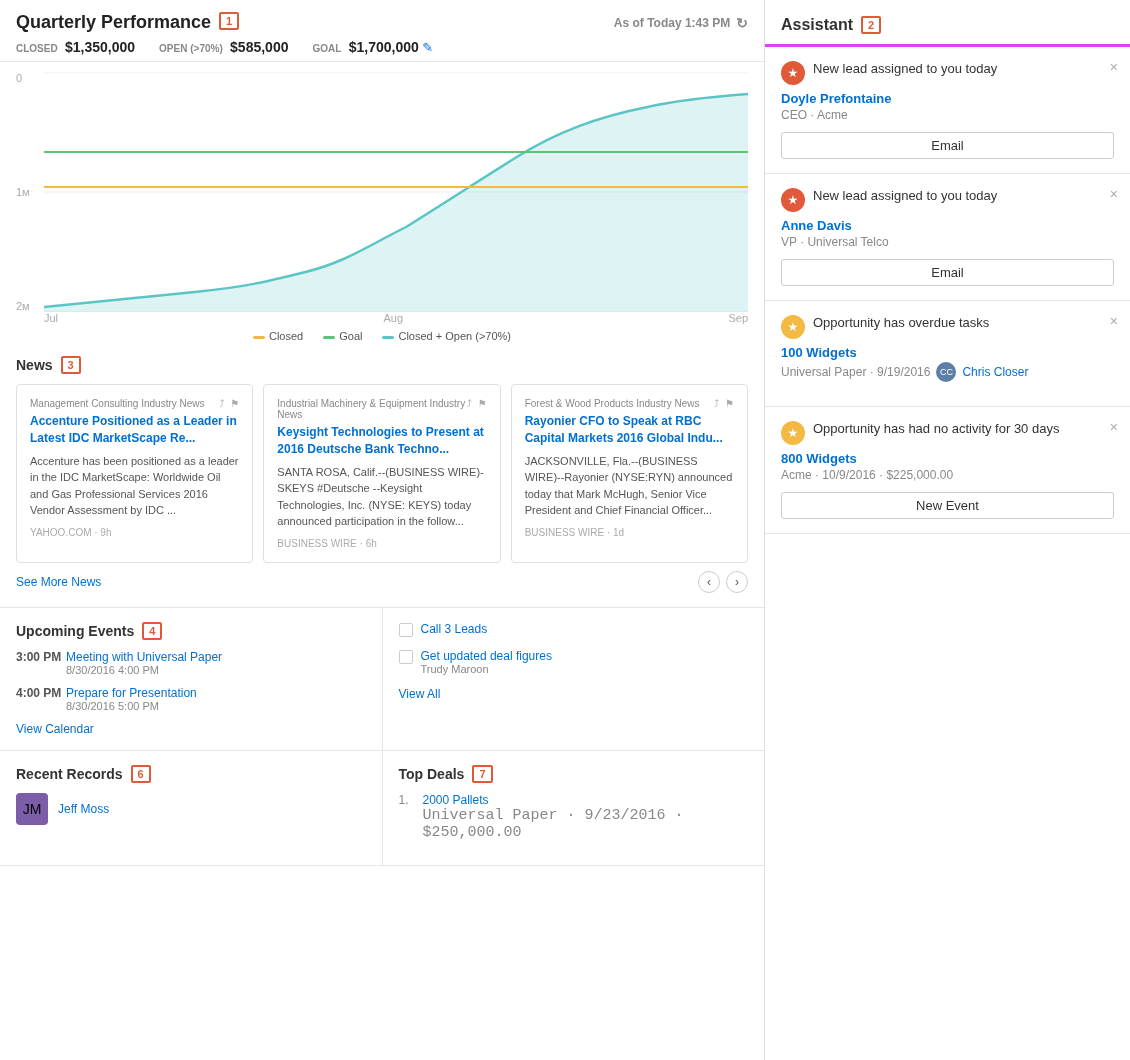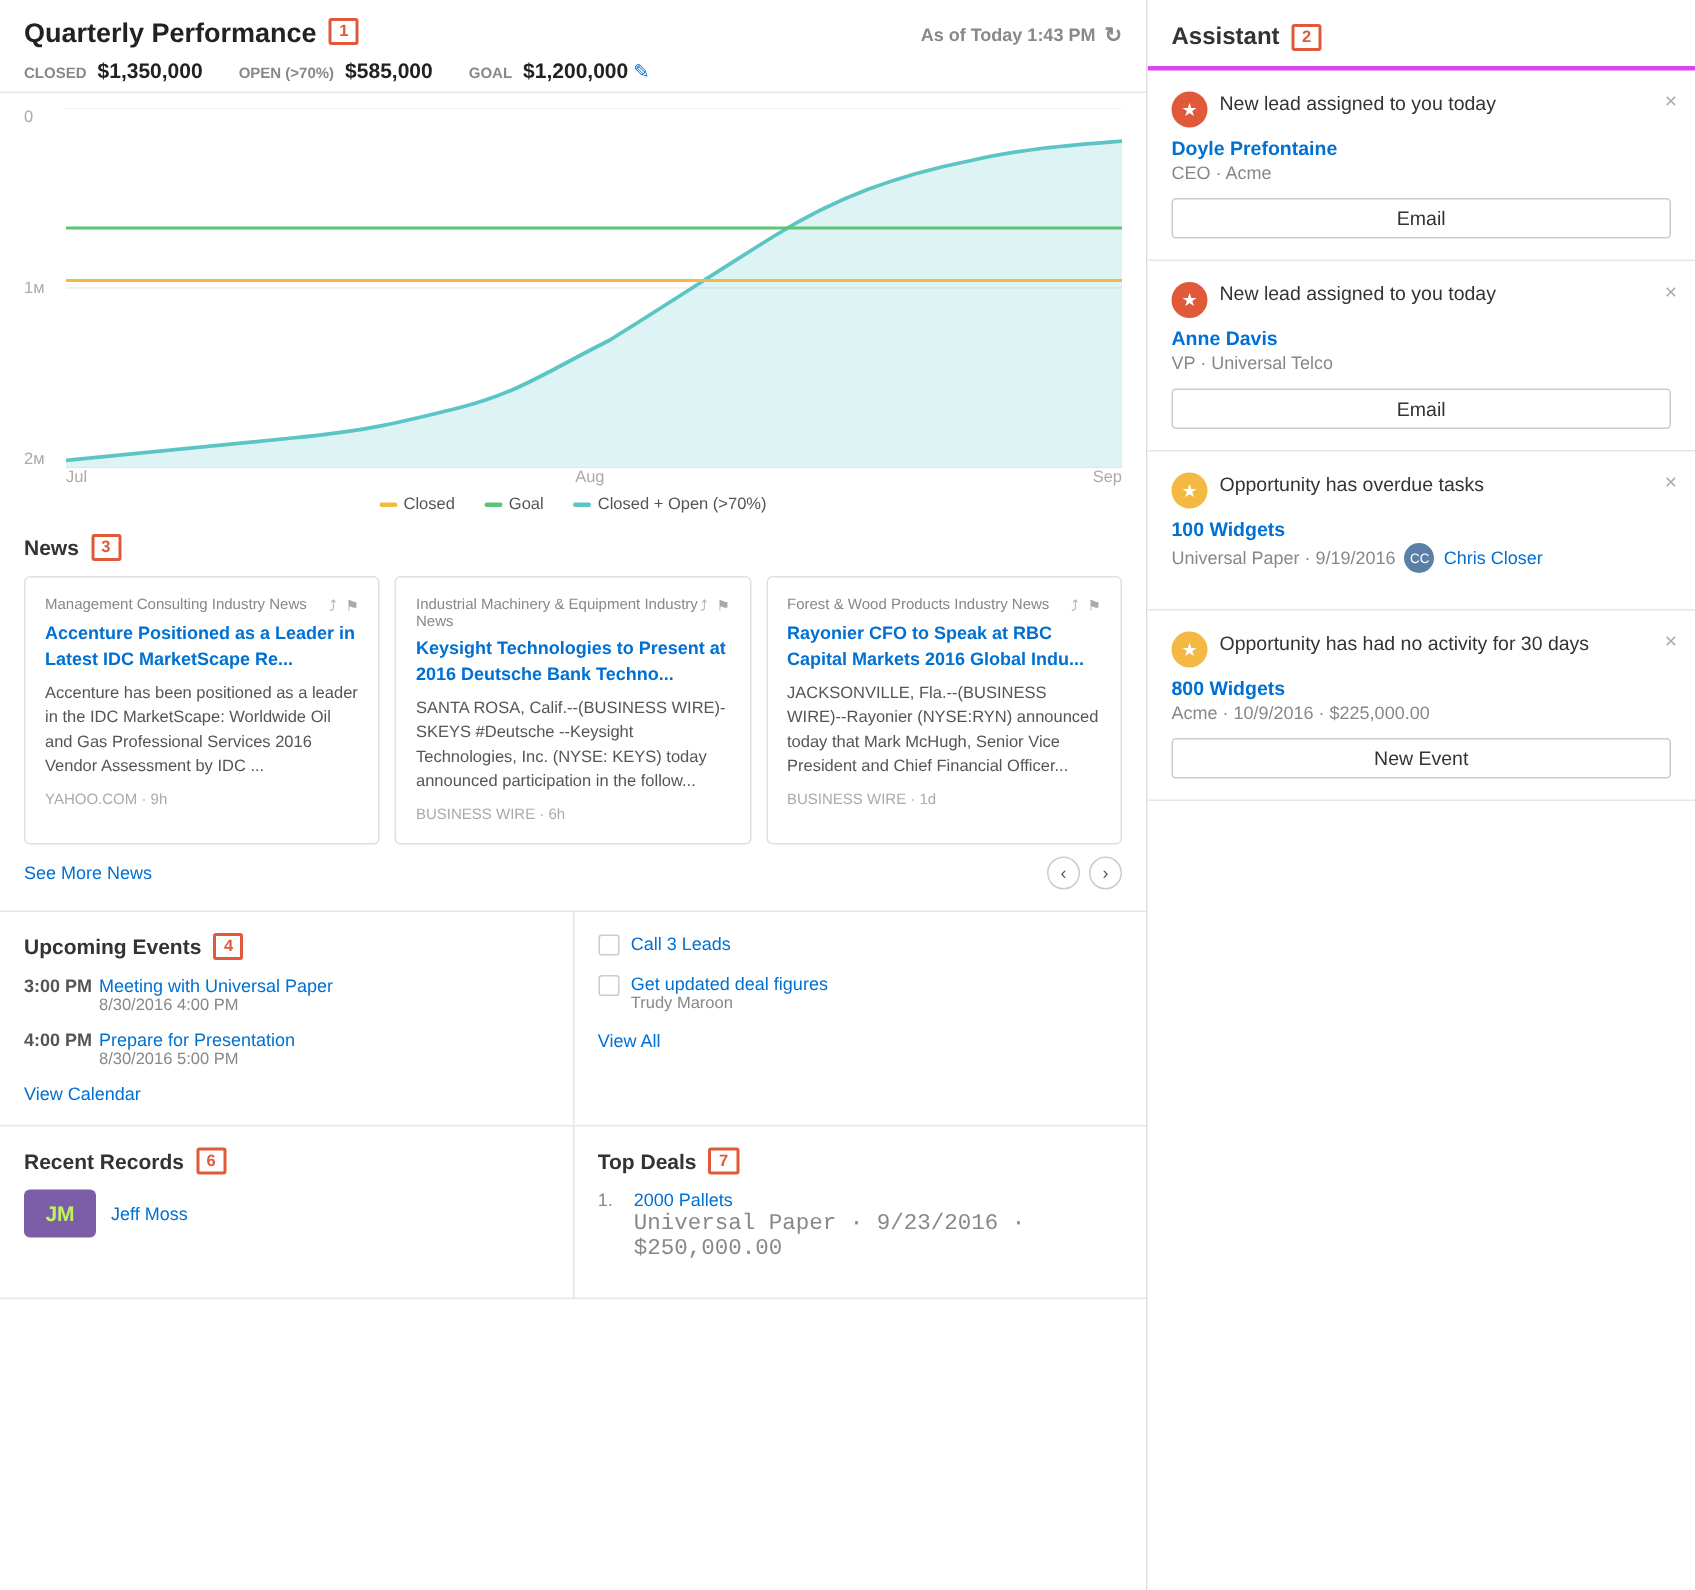--- a/index.html
+++ b/index.html
@@ -61,21 +61,21 @@
     .view-link { color: #0070d2; font-size: 12px; cursor: pointer; margin-top: 8px; display: block; }
 
     
     .task-item { display: flex; gap: 8px; margin-bottom: 12px; align-items: flex-start; }
     .task-checkbox { width: 14px; height: 14px; border: 1px solid #ccc; border-radius: 2px; margin-top: 1px; flex-shrink: 0; background: #fff; }
     .task-name { color: #0070d2; cursor: pointer; font-size: 12px; }
     .task-sub { color: #888; font-size: 11px; }
 
     
     .recent-item { display: flex; align-items: center; gap: 10px; margin-bottom: 8px; }
-    .avatar-icon { width: 48px; height: 32px; background: #7b5ea7; border-radius: 4px; display: flex; align-items: center; justify-content: center; color: #bef264; font-size: 14px; font-weight: 700; flex-shrink: 0; }
+    .avatar-icon { width: 32px; height: 32px; background: #7b5ea7; border-radius: 4px; display: flex; align-items: center; justify-content: center; color: #000000; font-size: 14px; font-weight: 400; flex-shrink: 0; }
     .recent-name { color: #0070d2; font-size: 12px; cursor: pointer; }
 
     
     .deal-item { display: flex; gap: 8px; margin-bottom: 10px; font-size: 12px; }
     .deal-num { color: #888; min-width: 16px; }
     .deal-name { color: #0070d2; cursor: pointer; }
     .deal-sub { color: #888; font-size: 15px; font-family: Liberation Mono, monospace; }
 
     
     .assistant-header { padding: 16px 16px 10px; font-size: 16px; font-weight: 600; color: #333; border-bottom: 3px solid #d946ef; display: flex; align-items: center; gap: 8px; }
@@ -114,21 +114,21 @@
       <div>
         <span class="stat-label">CLOSED</span>
         <span class="stat-value">$1,350,000</span>
       </div>
       <div>
         <span class="stat-label">OPEN (&gt;70%)</span>
         <span class="stat-value">$585,000</span>
       </div>
       <div>
         <span class="stat-label">GOAL</span>
-        <span class="stat-value">$1,200,000</span>
+        <span class="stat-value">$1,700,000</span>
         <span class="goal-edit"> ✎</span>
       </div>
     </div>
   </div>
 
   <div class="chart-container">
     <div class="chart-area">
       <div class="chart-labels-y">
         <span>2м</span>
         <span>1м</span>

